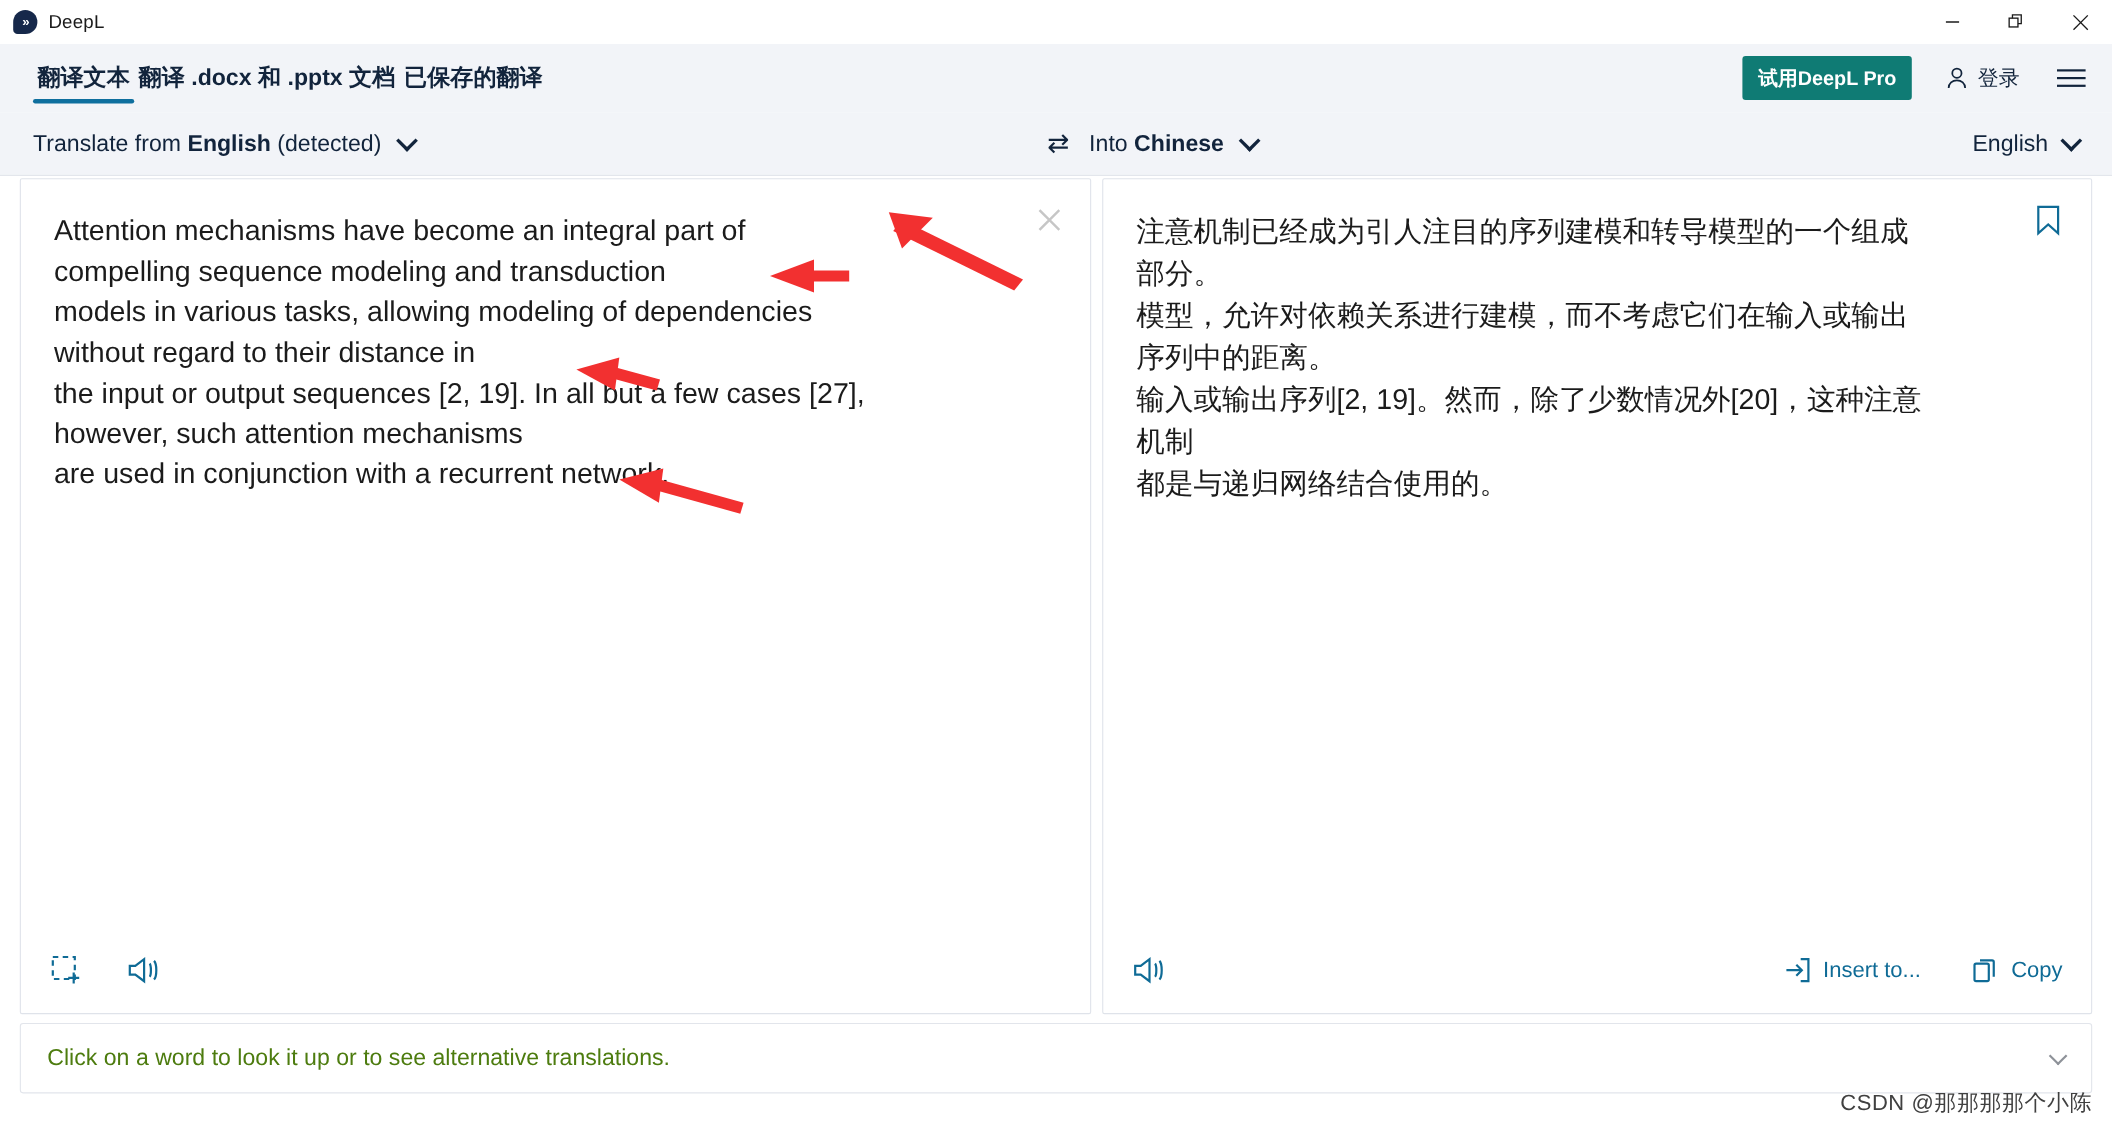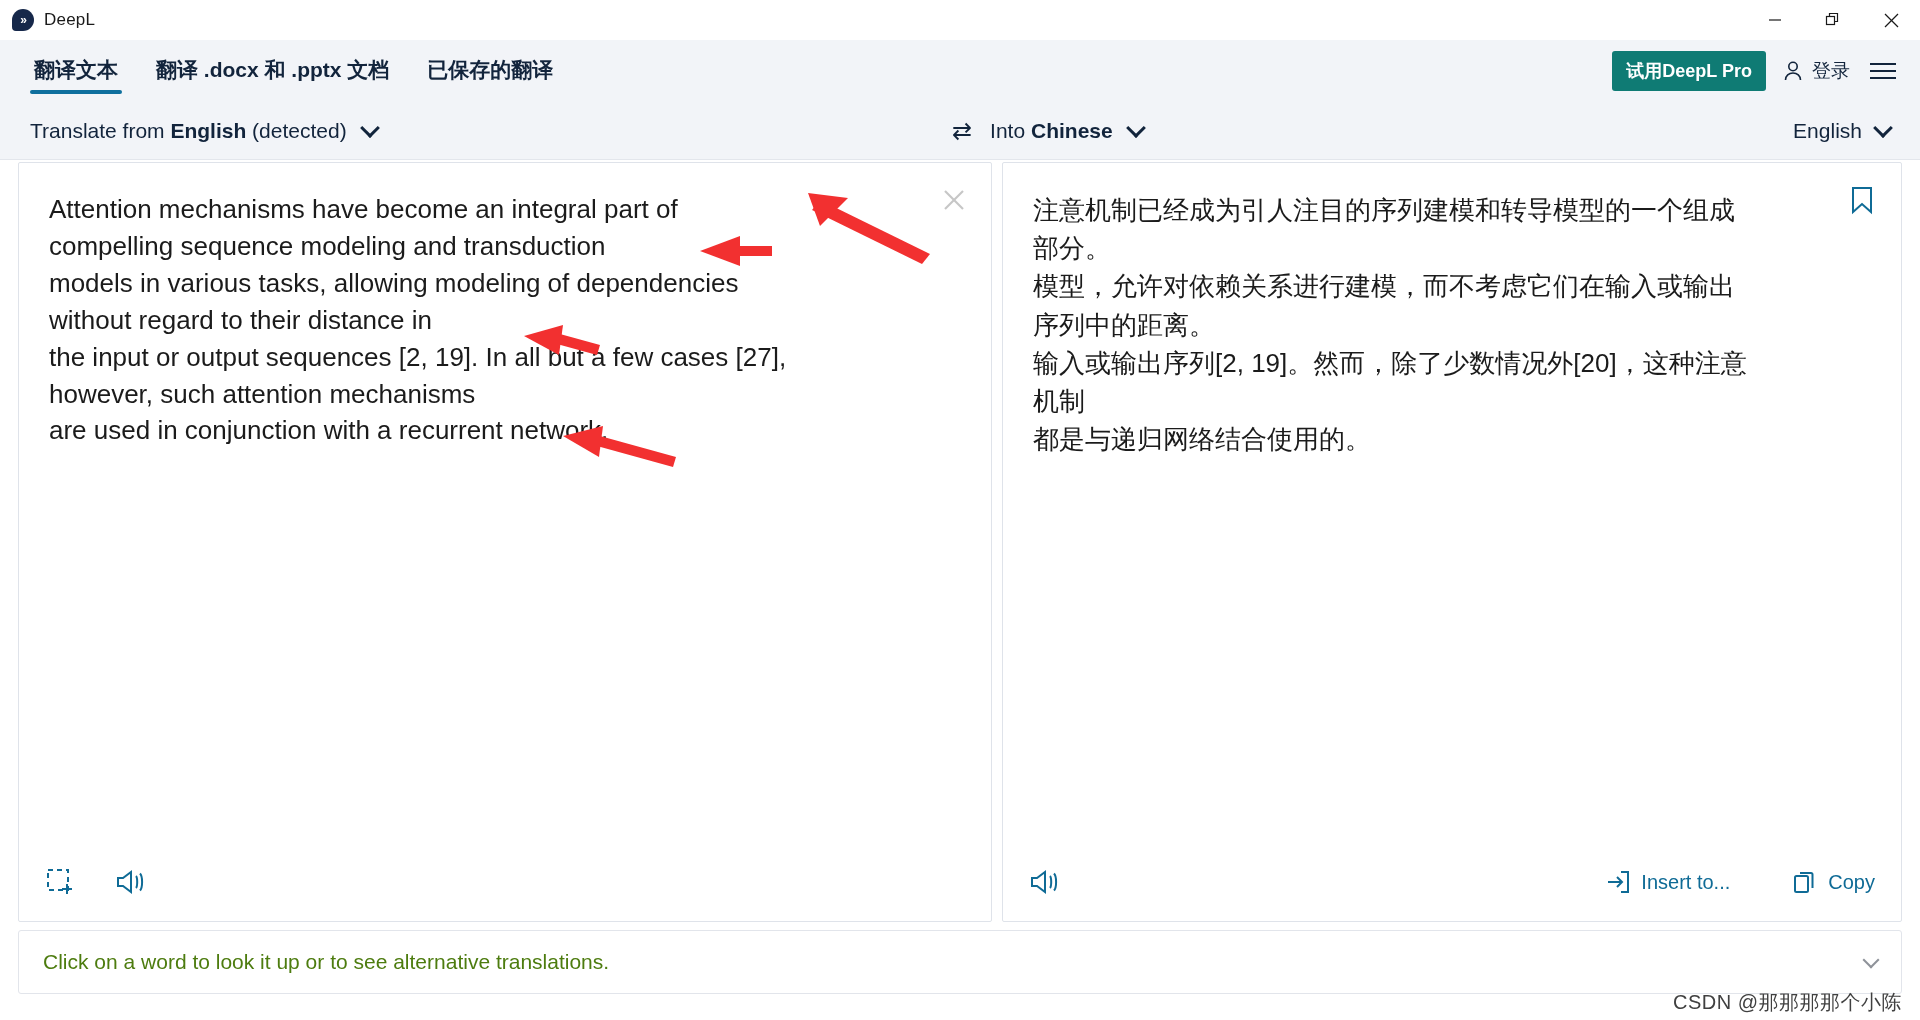--- a/index.html
+++ b/index.html
@@ -41,35 +41,35 @@
   }
 
   
   .tabbar {
     height: 62px; width: 100%;
     background: #f2f4f8;
     display: flex; align-items: center;
     padding: 0 0 0 30px;
     position: relative;
   }
-  .tabs { display: flex; align-items: flex-end; gap: 30px; height: 100%; padding-bottom: 6px; }
+  .tabs { display: flex; align-items: flex-end; height: 100%; padding-bottom: 6px; }
   .tab {
     font-size: 21px; font-weight: bold; color: #12243c;
     padding: 0 4px 12px 4px;
     position: relative; white-space: nowrap;
     display: flex; align-items: flex-end; height: 100%;
     cursor: pointer;
   }
   .tab.active::after {
     content: ""; position: absolute; left: 0; right: 0; bottom: 2px;
     height: 4px; background: #0f6f9e; border-radius: 2px;
   }
   .topright {
     position: absolute; right: 20px; top: 0; height: 100%;
-    display: flex; align-items: center; gap: 16px;
+    display: flex; align-items: center; gap: 30px;
   }
   .pro-btn {
     background: #0f7b74; color: #ffffff;
     font-size: 18px; font-weight: bold;
     padding: 8px 14px; border-radius: 3px;
     white-space: nowrap; cursor: pointer;
   }
   .login {
     display: flex; align-items: center; gap: 8px;
     font-size: 19px; color: #12243c; cursor: pointer;
@@ -139,21 +139,21 @@
     cursor: pointer;
   }
 
   .pane-toolbar {
     position: absolute; left: 0; right: 0; bottom: 0;
     height: 78px;
     display: flex; align-items: center;
     padding: 0 26px;
   }
   .tool-left { display: flex; align-items: center; gap: 40px; }
-  .tool-right { margin-left: auto; display: flex; align-items: center; gap: 62px; }
+  .tool-right { margin-left: auto; display: flex; align-items: center; gap: 46px; }
   .tool-btn {
     display: flex; align-items: center; gap: 10px;
     color: #0f6b96; font-size: 20px; cursor: pointer;
   }
 
   
   .altbar {
     margin: 8px 18px 0 18px;
     height: 64px;
     border: 1px solid #e2e5eb;

